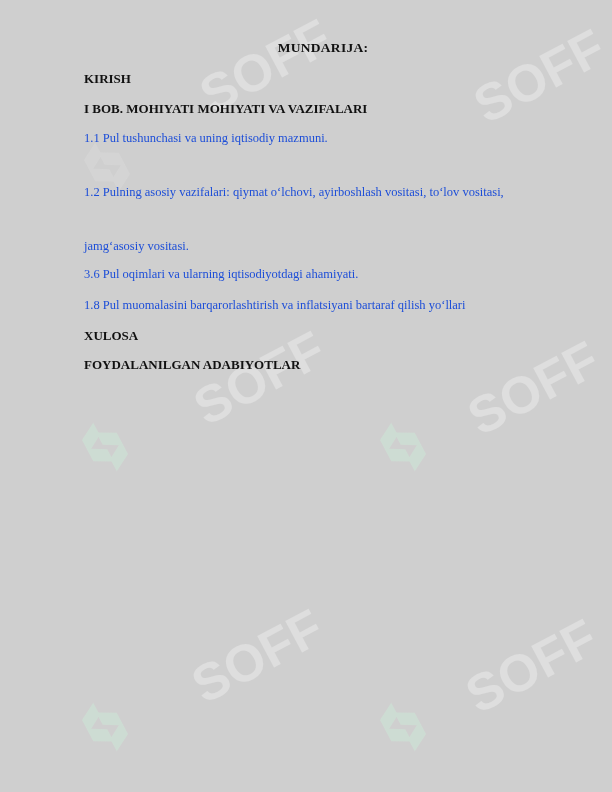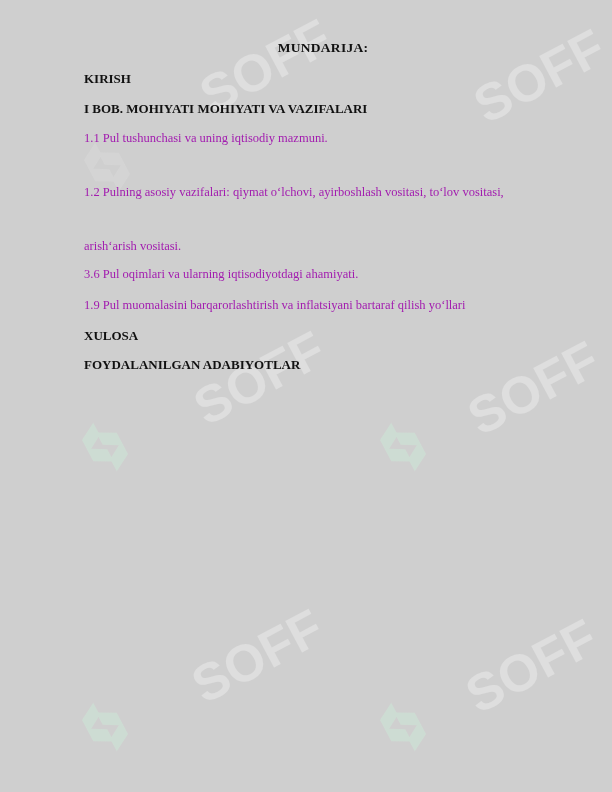--- a/index.html
+++ b/index.html
@@ -74,21 +74,21 @@
   }
   .heading {
     font-weight: 700;
     font-size: 13px;
     color: #111;
     margin: 0 0 12px 0;
     line-height: 1.35;
   }
   .entry {
     font-size: 12.5px;
-    color: #a21caf;
+    color: #1d4ed8;
     margin: 0 0 12px 0;
     line-height: 1.5;
     font-family: Liberation Serif, serif;
   }
   .entry.justified {
     text-align: justify;
     margin-bottom: 10px;
   }
   .entry.justified .wrap-line {
     display: block;
@@ -163,28 +163,28 @@
     <div class="doc-title">MUNDARIJA:</div>
 
     <div class="heading">KIRISH</div>
 
     <div class="heading">I BOB. MOHIYATI MOHIYATI VA VAZIFALARI</div>
 
     <div class="entry">1.1 Pul tushunchasi va uning iqtisodiy mazmuni.</div>
 
     <div class="entry justified">
       <span class="wrap-line">1.2  Pulning asosiy vazifalari: qiymat o‘lchovi, ayirboshlash vositasi, to‘lov vositasi,</span>
-      <span class="wrap-line">arish‘arish vositasi.</span>
+      <span class="wrap-line">jamg‘asosiy vositasi.</span>
     </div>
 
 
 
     <div class="entry">3.6 Pul oqimlari va ularning iqtisodiyotdagi ahamiyati.</div>
 
-    <div class="entry">1.9 Pul muomalasini barqarorlashtirish va inflatsiyani bartaraf qilish yo‘llari</div>
+    <div class="entry">1.8 Pul muomalasini barqarorlashtirish va inflatsiyani bartaraf qilish yo‘llari</div>
 
     <div class="heading">XULOSA</div>
 
     <div class="heading">FOYDALANILGAN ADABIYOTLAR</div>
 
   </div>
 
 </div>
 
 </body></html>

